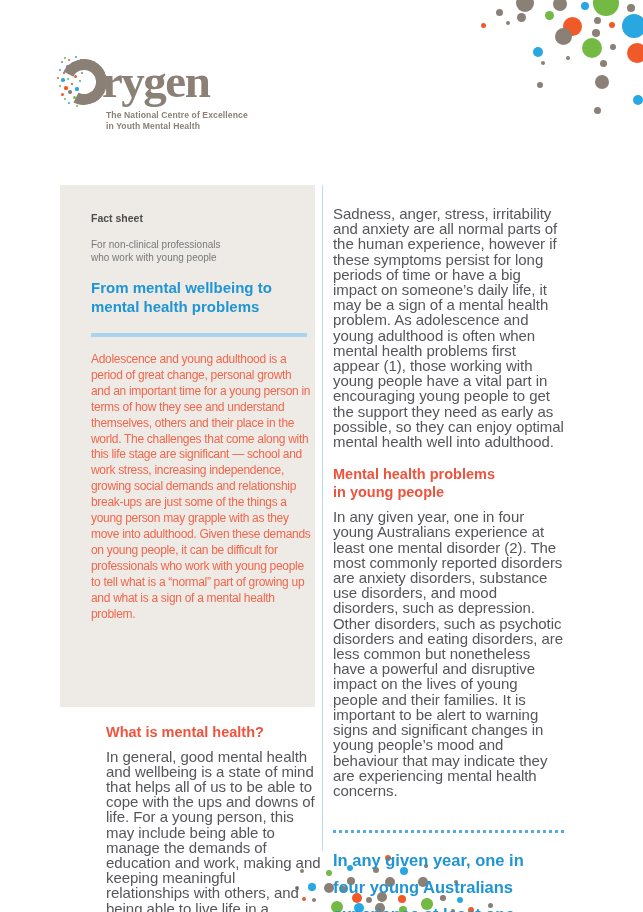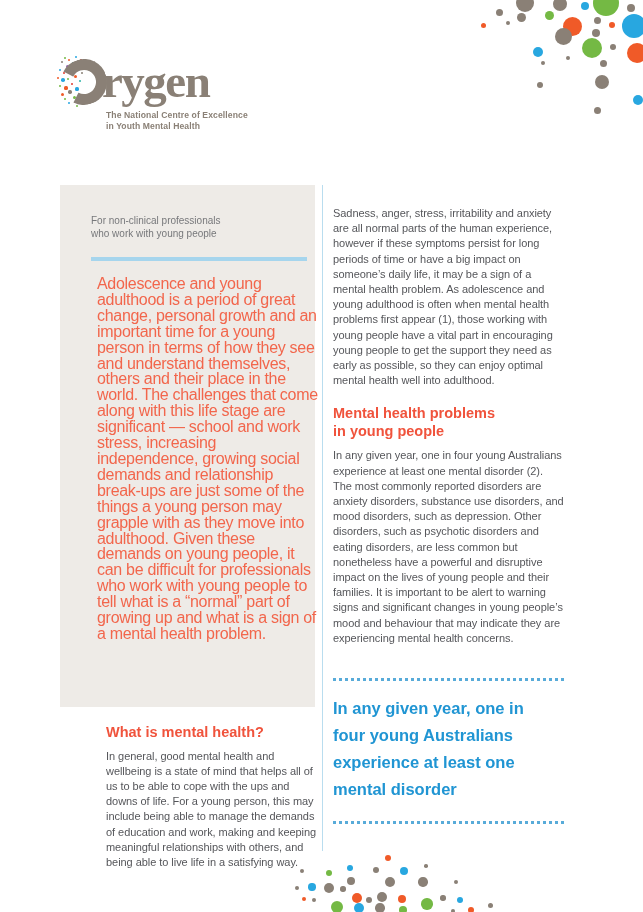--- a/index.html
+++ b/index.html
@@ -34,43 +34,43 @@
   }
 
   
   .panel {
     position:absolute; left:60px; top:185px;
     width:255px; height:522px;
     background: var(--panel_bg,#eeebe7);
     padding:27px 6px 0 31px;
   }
   .eyebrow { font-size:10.5px; font-weight:bold; color:#4c4d4f; line-height:13px; }
-  .audience { font-size:10px; color:#77787b; line-height:12.5px; white-space:pre-line; margin-top:3px; }
+  .audience { font-size:10px; color:#77787b; line-height:12.5px; white-space:pre-line; margin-top:14px; }
   .title {
     margin:13px 0 0 0; font-size:27px; font-weight:bold; letter-spacing:-0.5px;
     color:var(--blue,#2095d3); line-height:32.5px; white-space:pre-line;
   }
   .subtitle {
     margin:14px 0 0 0; font-size:15px; font-weight:bold;
     color:var(--blue,#2095d3); line-height:19px; white-space:pre-line;
   }
   .rule { margin-top:17px; height:4px; width:216px; background:var(--rule_blue,#a6d5ed); }
   .intro {
-    margin:15px 0 0 6px; font-size:16px; letter-spacing:-0.3px;
+    margin:15px 0 0 0; font-size:12px; letter-spacing:-0.3px;
     color:var(--coral,#f2664c); line-height:15.9px; width:222px;
   }
 
   
   .what-is { position:absolute; left:106px; top:724px; width:215px; }
   .sec-heading {
     margin:0; font-size:14.5px; font-weight:bold;
     color:var(--orange_heading,#f0533c); line-height:17.5px; white-space:pre-line;
   }
   .body {
-    margin:7px 0 0 0; font-size:11px; color:var(--body_text,#55565a);
+    margin:7px 0 0 0; font-size:15px; color:var(--body_text,#55565a);
     line-height:15.2px; letter-spacing:-0.05px;
   }
 
   
   .divider { position:absolute; left:322px; top:185px; width:1px; height:666px; background:#b9ddef; }
 
   
   .right-col { position:absolute; left:333px; top:206px; width:231px; }
   .right-col .body.first { margin-top:0; }
   .right-col .sec-heading { margin-top:17px; }
@@ -182,22 +182,25 @@
     </div>
 
   <header>
     <div class="logo-o"></div>
     <div class="brand">rygen</div>
     <div class="tagline">The National Centre of Excellence
 in Youth Mental Health</div>
   </header>
 
   <aside class="panel">
+    <div class="eyebrow">Fact sheet</div>
     <div class="audience">For non-clinical professionals
 who work with young people</div>
+    <h2 class="subtitle">From mental wellbeing to
+mental health problems</h2>
     <div class="rule"></div>
     <p class="intro">Adolescence and young adulthood is a period of great change, personal growth and an important time for a young person in terms of how they see and understand themselves, others and their place in the world. The challenges that come along with this life stage are significant — school and work stress, increasing independence, growing social demands and relationship break-ups are just some of the things a young person may grapple with as they move into adulthood. Given these demands on young people, it can be difficult for professionals who work with young people to tell what is a “normal” part of growing up and what is a sign of a mental health problem.</p>
   </aside>
 
   <section class="what-is">
     <h3 class="sec-heading">What is mental health?</h3>
     <p class="body">In general, good mental health and wellbeing is a state of mind that helps all of us to be able to cope with the ups and downs of life. For a young person, this may include being able to manage the demands of education and work, making and keeping meaningful relationships with others, and being able to live life in a satisfying way.</p>
   </section>
 
   <div class="divider"></div>

